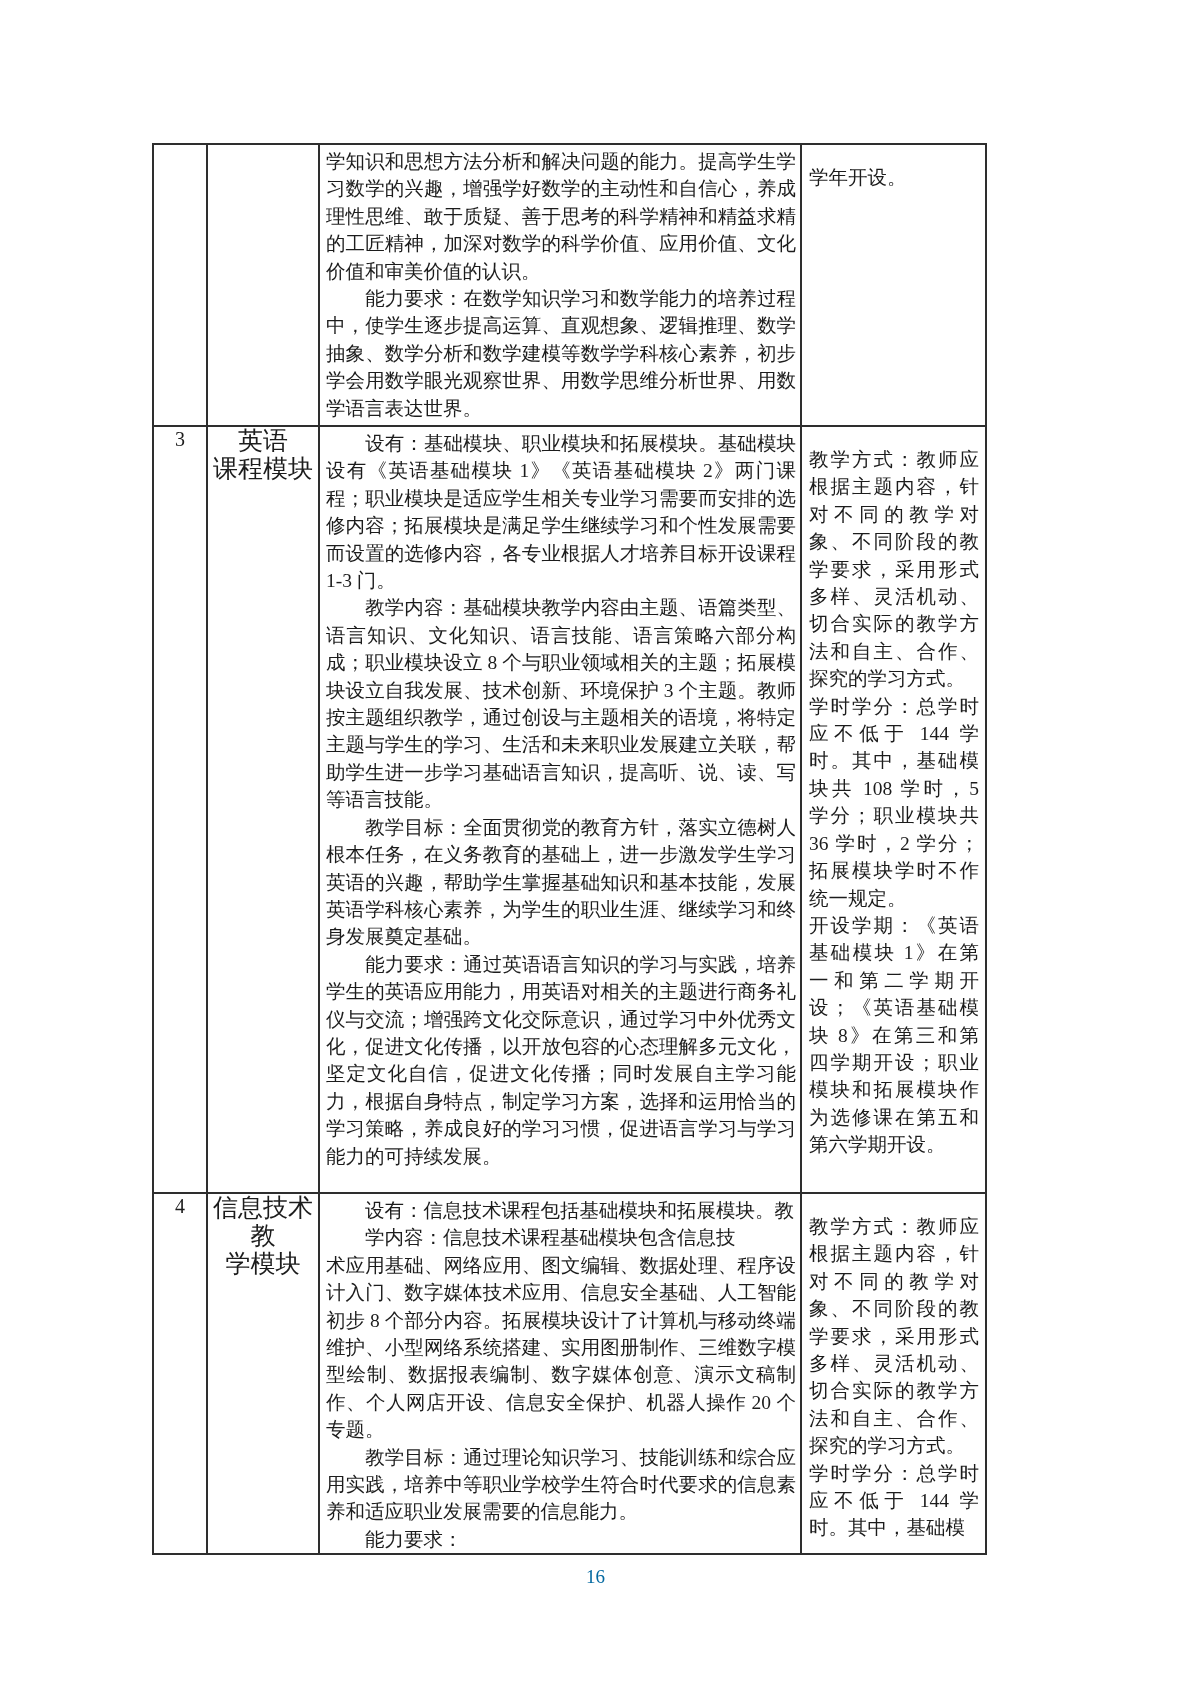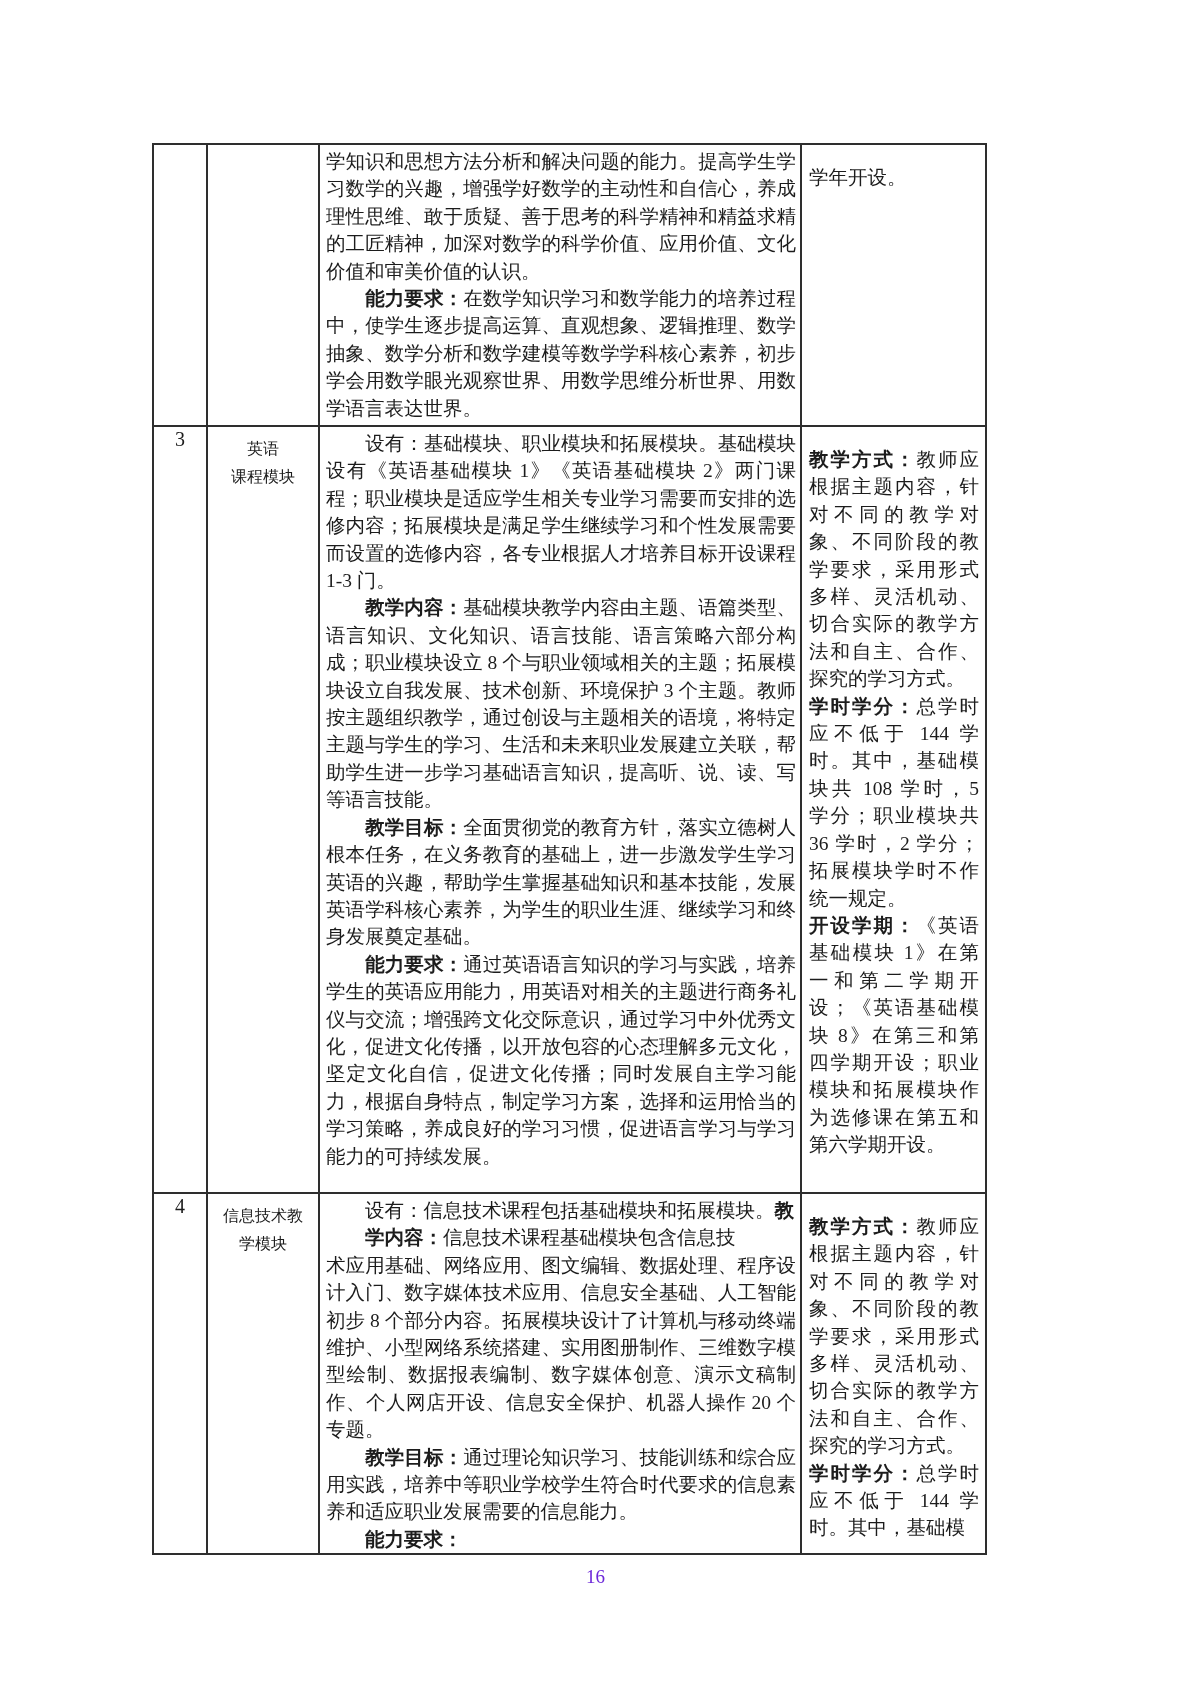--- a/index.html
+++ b/index.html
@@ -18,35 +18,35 @@
   col.c1{width:54px;}
   col.c2{width:112px;}
   col.c3{width:482px;}
   col.c4{width:185px;}
   td.num{
     vertical-align:middle;text-align:center;
     font-size:20px;
   }
   td.name{
     vertical-align:middle;text-align:center;
-    font-size:16px;line-height:28px;padding:8px 4px;
+    font-size:25px;line-height:28px;padding:0 4px;
   }
   td.content{
     padding:3px 4px 0 6px;font-size:19.5px;line-height:27.4px;
     text-align:justify;
   }
   td.notes{
     padding:19px 6px 0 7px;font-size:19.5px;line-height:27.4px;
     text-align:justify;
   }
   .para{margin:0;}
-  .para b{font-weight:700;}
+  .para b{font-weight:400;}
   .pageno{
     position:absolute;top:1566px;left:0;width:100%;
-    text-align:center;font-size:19px;color:#6d28d9;
+    text-align:center;font-size:19px;color:#0369a1;
   }
 </style>
 </head>
 <body>
 
 <div class="page">
   <table class="tbl">
     <colgroup>
       <col class="c1">
         <col class="c2">

